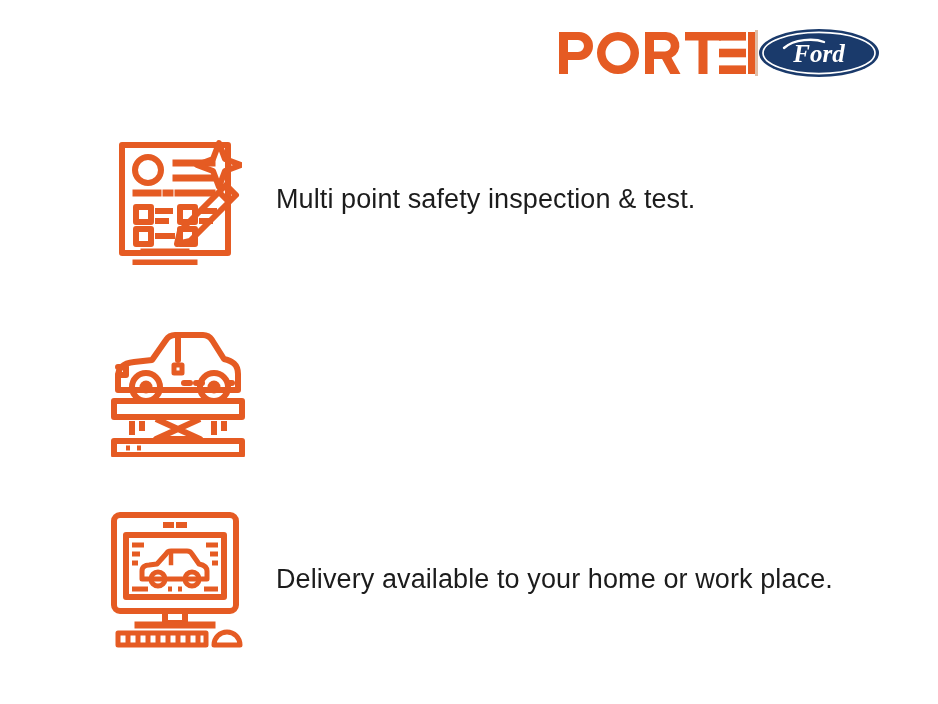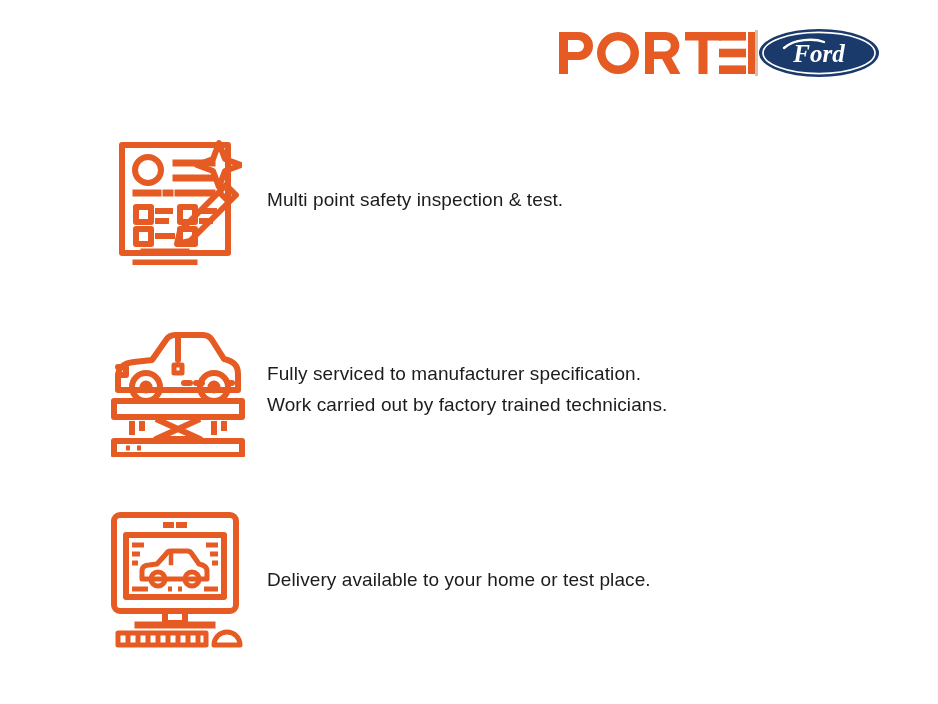--- a/index.html
+++ b/index.html
@@ -52,27 +52,28 @@
   }
   .feature-icon {
     width: 148px;
     flex: 0 0 148px;
     display: flex;
     align-items: center;
     justify-content: center;
   }
   .feature-icon svg { display: block; }
   .feature-text {
-    margin-left: 15px;
+    margin-left: 24px;
     color: #1c1c1c;
-    font-size: 19px;
+    font-size: 27px;
     line-height: 31px;
     letter-spacing: 0.1px;
     font-weight: 400;
     white-space: pre-line;
+    text-align: center;
   }
 </style>
 </head>
 <body>
 
 <div class="brand-header">
 
   <div class="porter-wordmark">
     <svg width="196" height="42" viewBox="0 0 196 42" aria-hidden="true">
       <g fill="#E55B23">
@@ -184,22 +185,20 @@
           <line x1="32" y1="100" x2="32" y2="110" stroke-width="6"></line>
           <line x1="104" y1="100" x2="104" y2="114" stroke-width="6"></line>
           <line x1="114" y1="100" x2="114" y2="110" stroke-width="6"></line>
 
           <rect x="4" y="120" width="128" height="14"></rect>
           <line x1="16" y1="127" x2="20" y2="127" stroke-width="5"></line>
           <line x1="27" y1="127" x2="31" y2="127" stroke-width="5"></line>
         </g>
       </svg>
     </div>
-    <div class="feature-text">Fully serviced to manufacturer specification.
-Work carried out by factory trained technicians.</div>
   </div>
 
   <div class="feature-row">
     <div class="feature-icon">
       <svg width="140" height="140" viewBox="0 0 140 140" aria-hidden="true">
         <g fill="none" stroke="#E55B23" stroke-width="6" stroke-linejoin="round" stroke-linecap="square">
 
           <rect x="6" y="6" width="122" height="96" rx="6"></rect>
 
           <rect x="18" y="26" width="98" height="62"></rect>
@@ -241,16 +240,16 @@
           <line x1="50" y1="124" x2="50" y2="136"></line>
           <line x1="60" y1="124" x2="60" y2="136"></line>
           <line x1="70" y1="124" x2="70" y2="136"></line>
           <line x1="80" y1="124" x2="80" y2="136"></line>
           <line x1="90" y1="124" x2="90" y2="136"></line>
 
           <path d="M106 136 a13 13 0 0 1 26 0 z"></path>
         </g>
       </svg>
     </div>
-    <div class="feature-text">Delivery available to your home or test place.</div>
+    <div class="feature-text">Delivery available to your home or work place.</div>
   </div>
 
 </div>
 
 </body></html>

